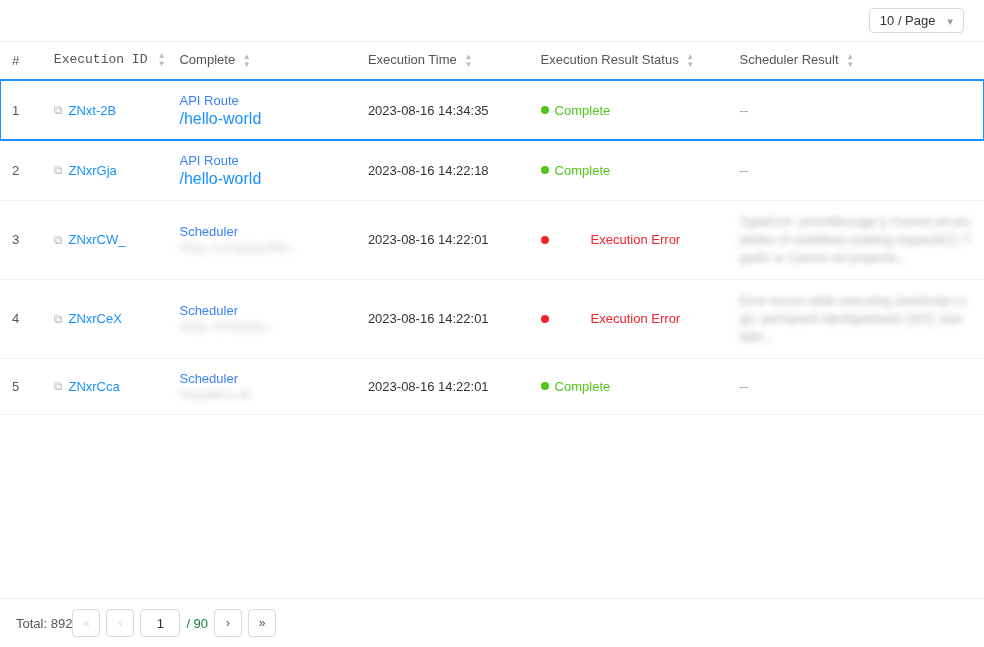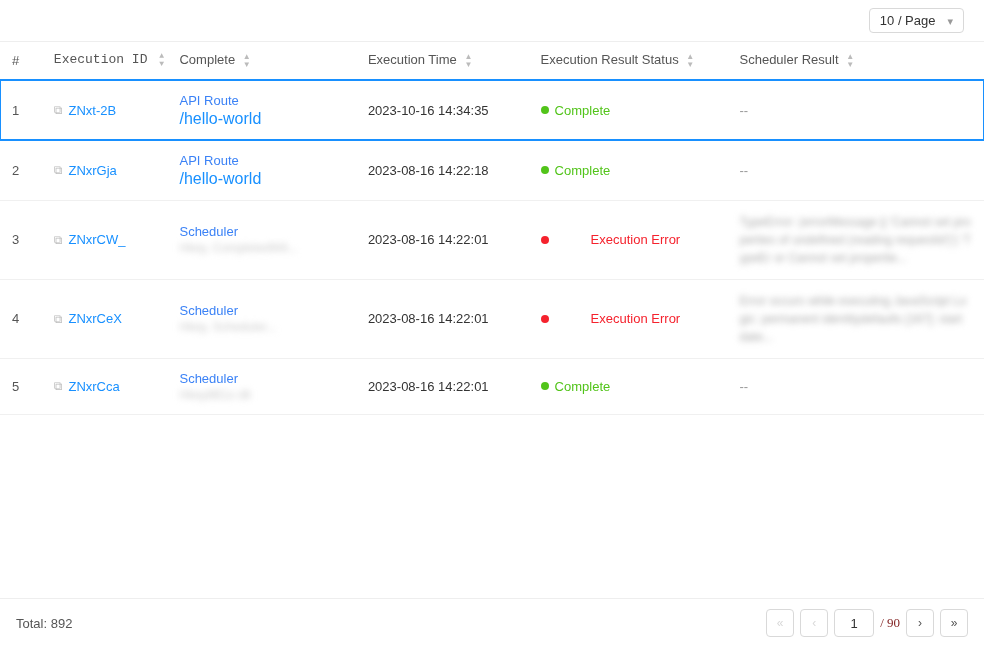--- a/index.html
+++ b/index.html
@@ -146,21 +146,20 @@
       filter: blur(3px);
       user-select: none;
       word-break: break-all;
     }
     .result-dash {
       color: #999;
     }
     .footer {
       display: flex;
       align-items: center;
-      justify-content: space-between;
       padding: 10px 16px;
       border-top: 1px solid #eee;
       font-size: 13px;
       color: #555;
     }
     .pagination {
       display: flex;
       align-items: center;
       gap: 6px;
     }
@@ -181,22 +180,21 @@
     .page-input {
       border: 1px solid #d9d9d9;
       border-radius: 4px;
       width: 40px;
       height: 28px;
       text-align: center;
       font-size: 13px;
       color: #333;
     }
     .page-total {
-      color: #7f1d1d;
-      font-family: Liberation Serif, serif;
+      color: #15803d;
     }
     
     .table-wrapper::-webkit-scrollbar { width: 8px; }
     .table-wrapper::-webkit-scrollbar-track { background: #f5f5f5; }
     .table-wrapper::-webkit-scrollbar-thumb { background: #ccc; border-radius: 4px; }
   </style>
 </head>
 <body>
 
 <div class="top-bar">
@@ -241,21 +239,21 @@
           <td>
       <div class="exec-id-cell">
         <span class="copy-icon">⧉</span>
         <a class="exec-id-link">ZNxt-2B</a>
       </div>
     </td>
           <td>
       <div class="trigger-main">API Route</div>
       <div class="trigger-sub">/hello-world</div>
     </td>
-          <td>2023-10-16 14:34:35</td>
+          <td>2023-08-16 14:34:35</td>
           <td>
       <div class="status-cell">
         <span class="status-dot dot-green"></span>
         <span class="status-complete">Complete</span>
       </div>
     </td>
           <td><span class="result-dash">--</span></td>
         </tr>
         <tr>
           <td class="row-num">2</td>

